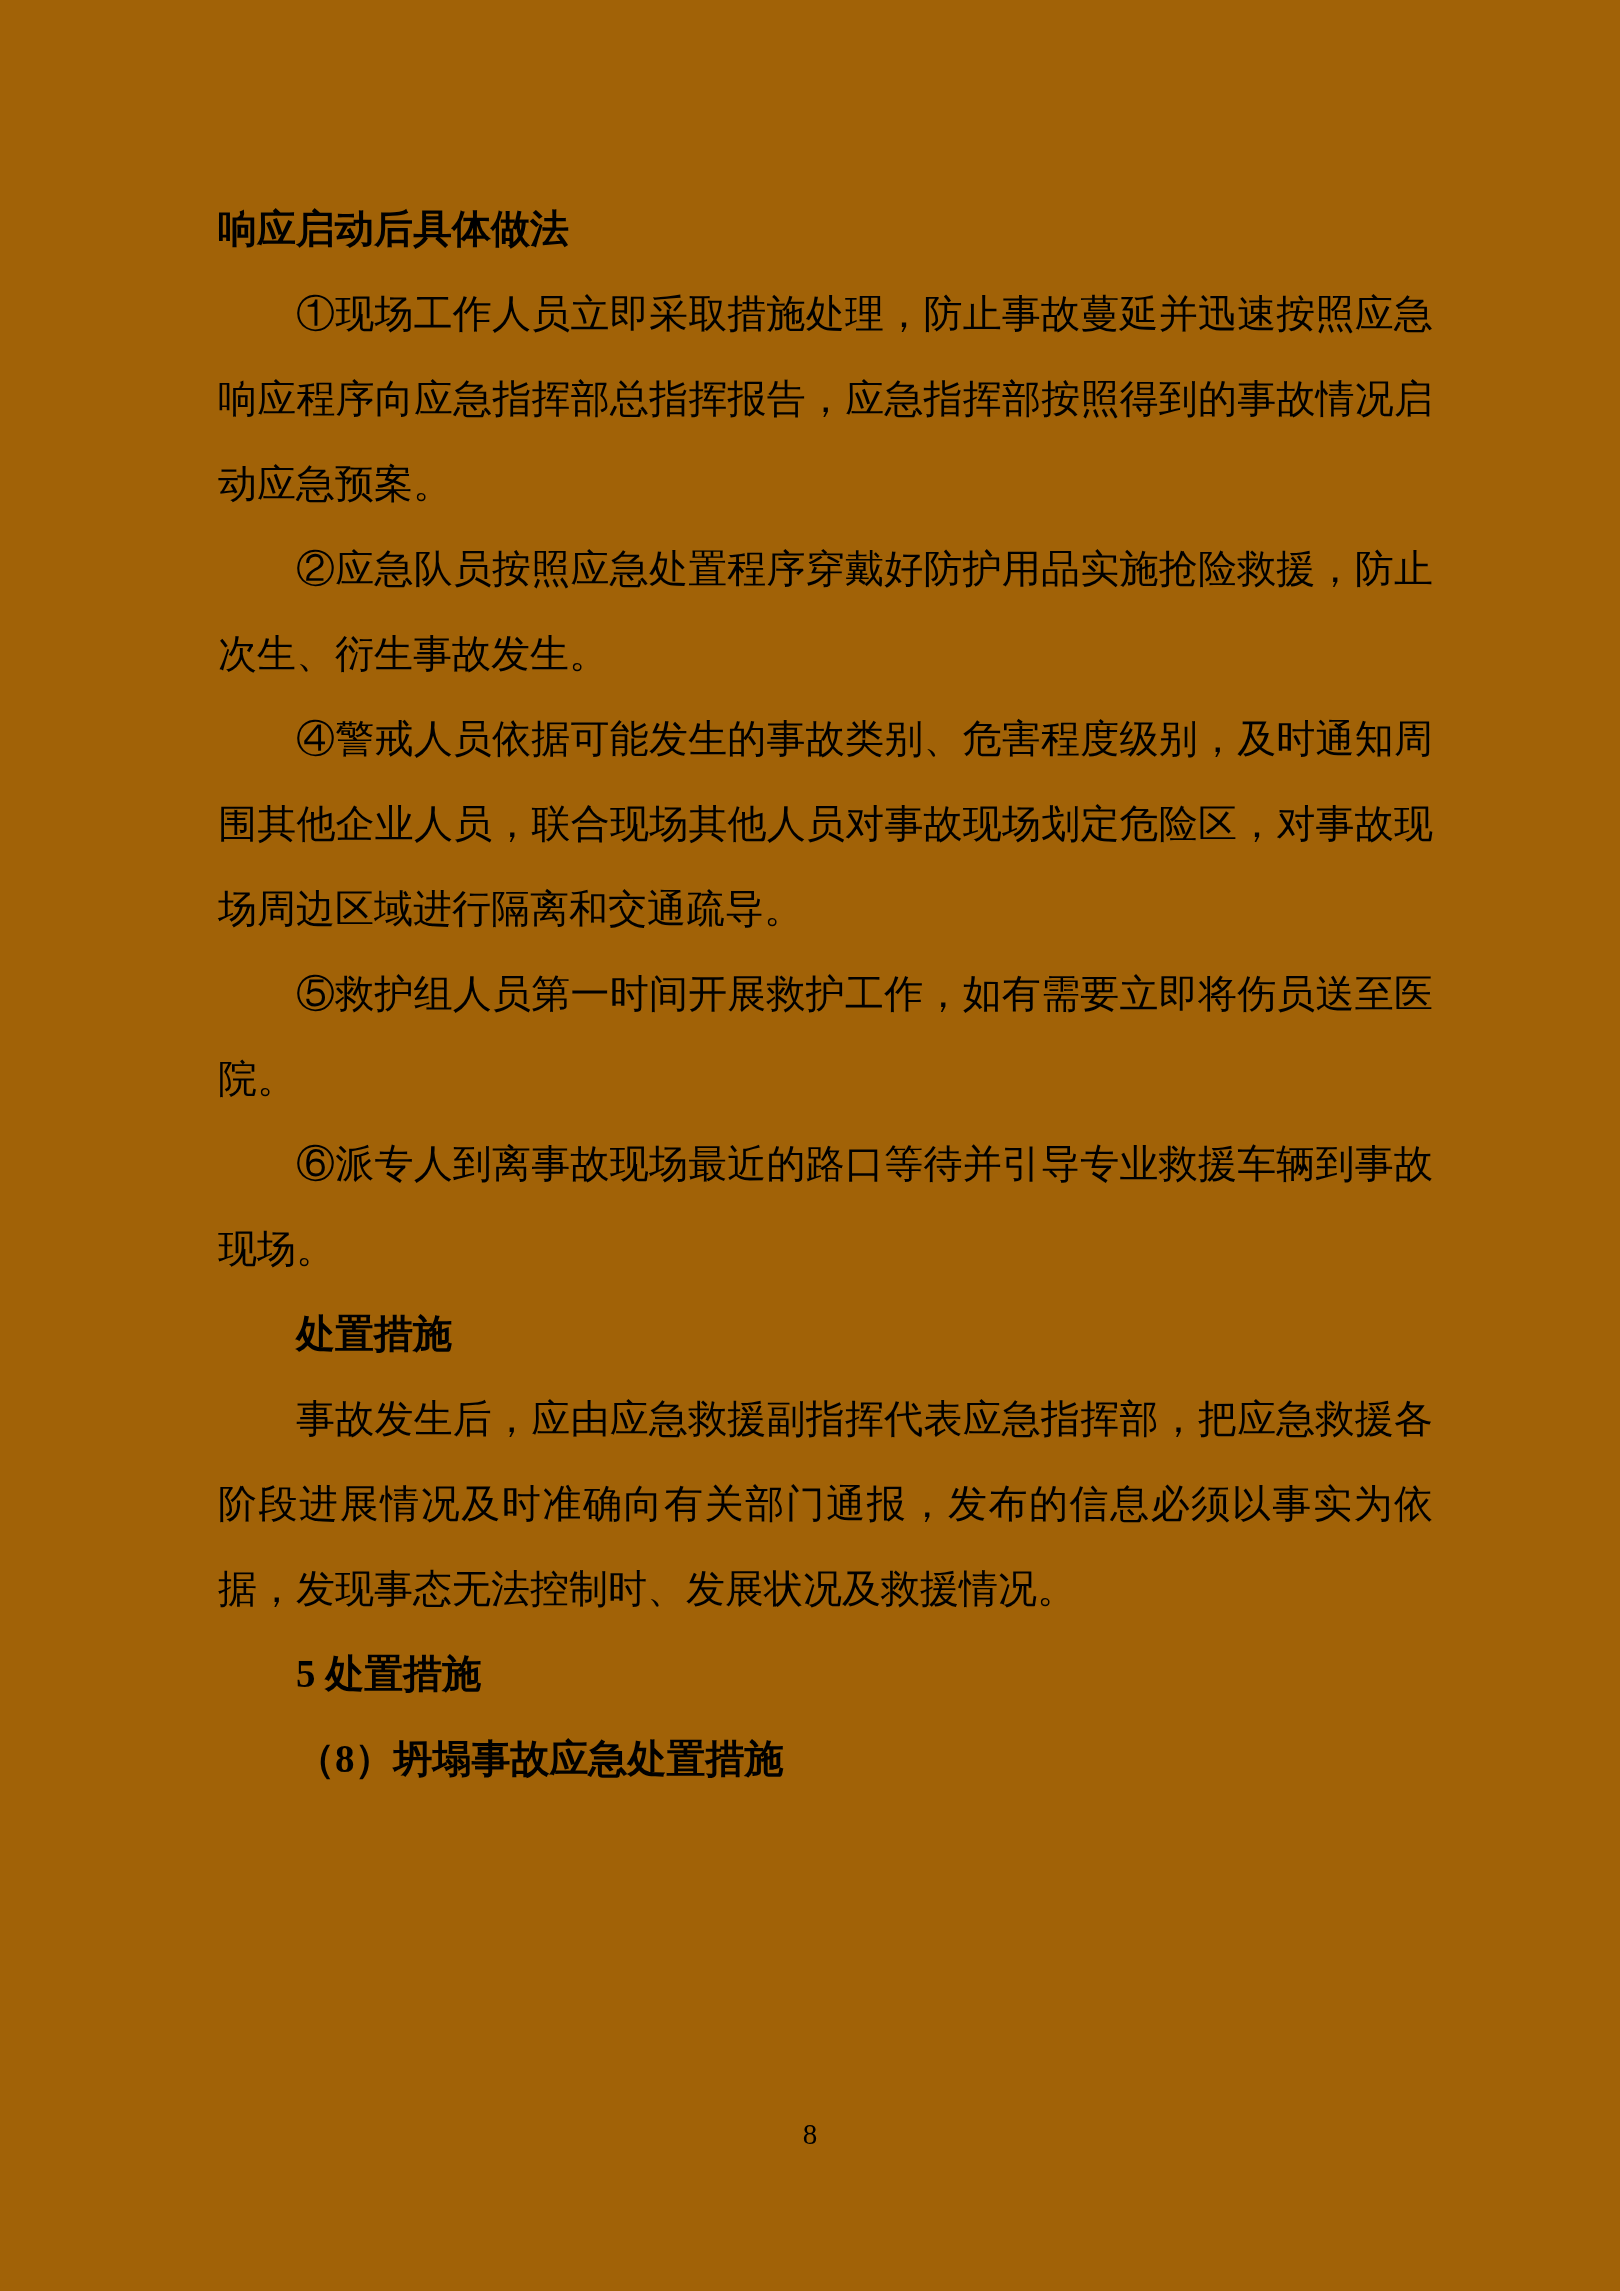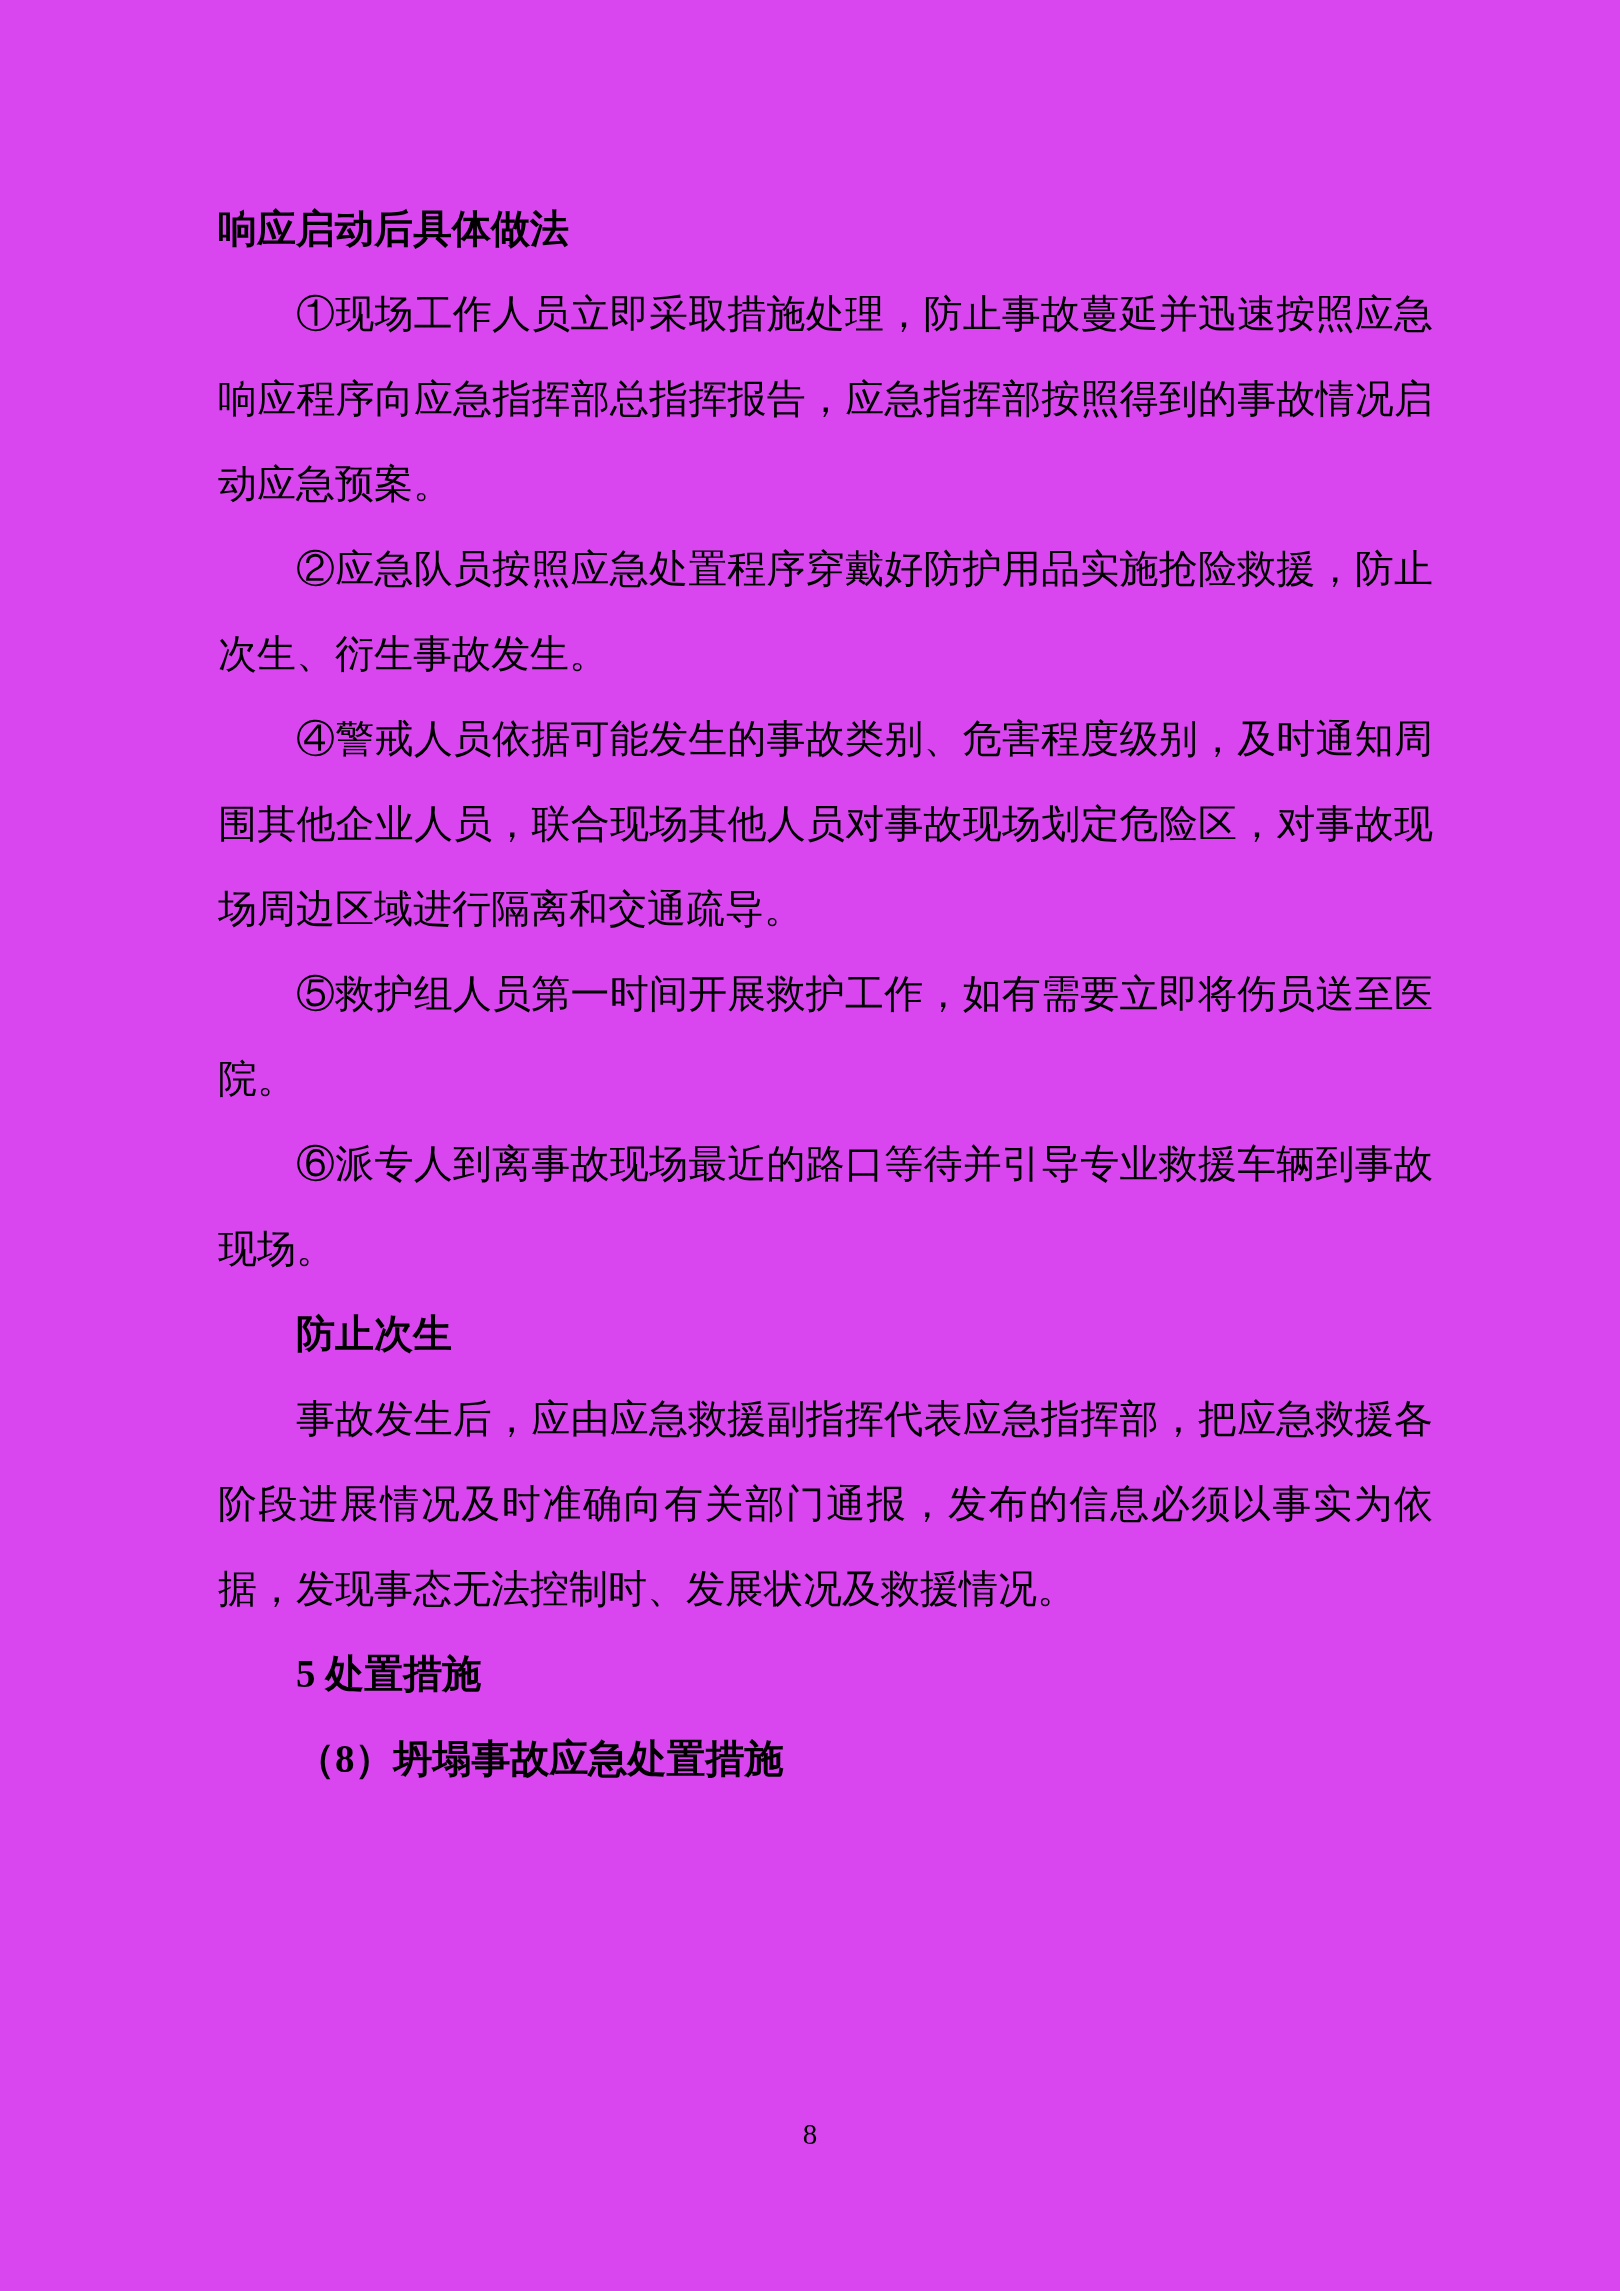--- a/index.html
+++ b/index.html
@@ -4,21 +4,21 @@
 <style>
   html, body {
     margin: 0;
     padding: 0;
     background: #ffffff;
   }
   .page {
     position: relative;
     width: 1620px;
     height: 2292px;
-    background: #d946ef;
+    background: #a16207;
     overflow: hidden;
     font-family: "Liberation Serif", "DejaVu Serif", serif;
     color: #000000;
   }
   .text-block {
     position: absolute;
     left: 218px;
     top: 186px;
     width: 1215px;
   }
@@ -57,20 +57,20 @@
 <body>
 
 <div class="page">
   <div class="text-block">
     <p class="hei noind">响应启动后具体做法</p>
     <p class="ind">①现场工作人员立即采取措施处理，防止事故蔓延并迅速按照应急响应程序向应急指挥部总指挥报告，应急指挥部按照得到的事故情况启动应急预案。</p>
     <p class="ind">②应急队员按照应急处置程序穿戴好防护用品实施抢险救援，防止次生、衍生事故发生。</p>
     <p class="ind">④警戒人员依据可能发生的事故类别、危害程度级别，及时通知周围其他企业人员，联合现场其他人员对事故现场划定危险区，对事故现场周边区域进行隔离和交通疏导。</p>
     <p class="ind">⑤救护组人员第一时间开展救护工作，如有需要立即将伤员送至医院。</p>
     <p class="ind">⑥派专人到离事故现场最近的路口等待并引导专业救援车辆到事故现场。</p>
-    <p class="hei ind">防止次生</p>
+    <p class="hei ind">处置措施</p>
     <p class="ind">事故发生后，应由应急救援副指挥代表应急指挥部，把应急救援各阶段进展情况及时准确向有关部门通报，发布的信息必须以事实为依据，发现事态无法控制时、发展状况及救援情况。</p>
     <p class="hei ind">5 处置措施</p>
     <p class="hei ind">（8）坍塌事故应急处置措施</p>
   </div>
   <div class="page-number">8</div>
 </div>
 
 
 </body></html>

